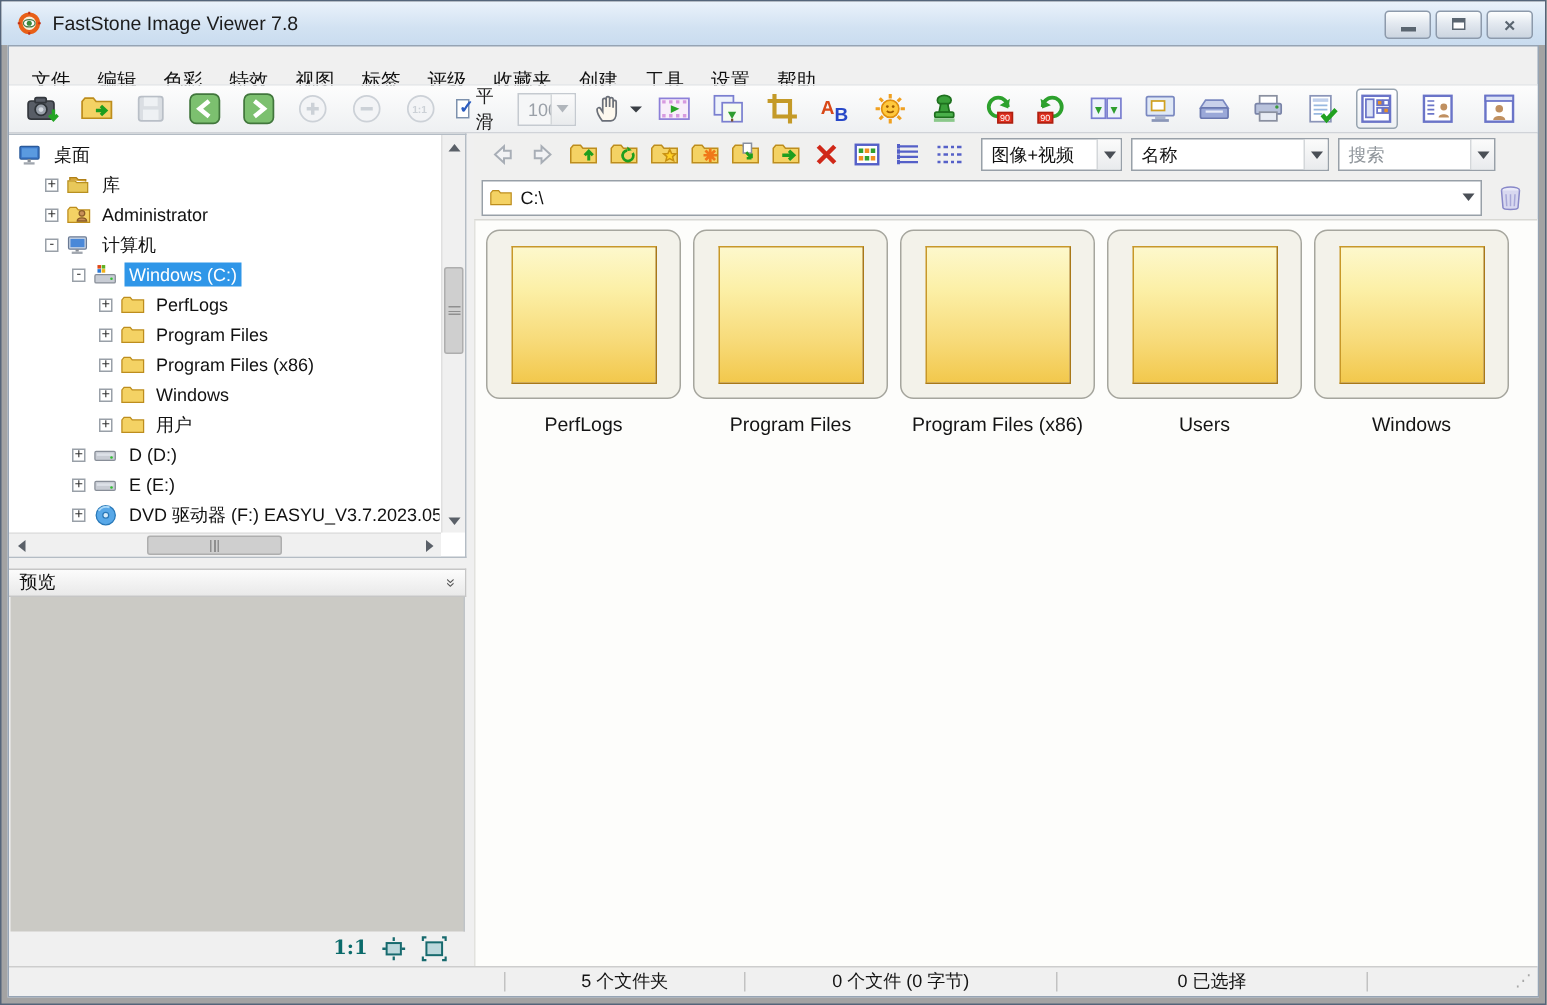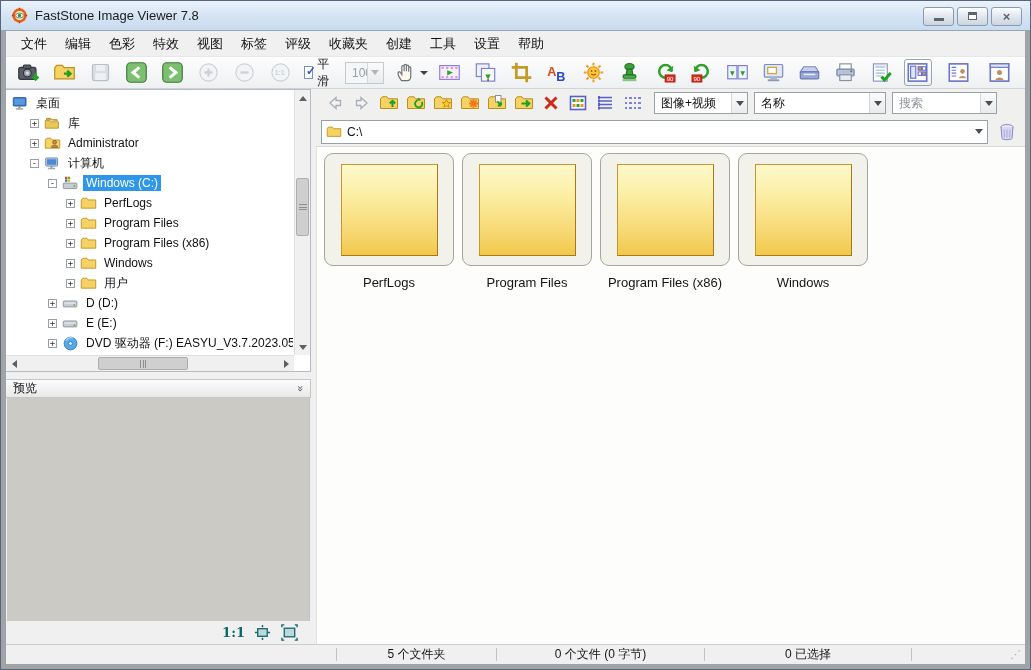--- a/index.html
+++ b/index.html
@@ -14,21 +14,21 @@
   .win-controls{margin-left:auto;display:flex;gap:3px;padding-top:1px;}
   .win-btn{width:31px;height:19px;border:1px solid #8d9aab;border-radius:3px;
     background:linear-gradient(#fdfefe,#e3e9f0 45%,#ccd5e0);display:flex;align-items:center;justify-content:center;color:#5a6570;}
   .g-min{width:10px;height:3px;background:#5a6570;margin-top:6px;}
   .g-restore{width:9px;height:8px;border:1px solid #5a6570;border-top-width:3px;background:#fff;}
   .g-close{font-size:13px;font-weight:bold;line-height:1;}
   
   .app-body{position:absolute;left:4px;right:4px;top:29px;bottom:4px;background:#f0f0f0;
     border:1px solid #96a4b4;display:flex;flex-direction:column;}
   
-  .menubar{height:25px;display:flex;align-items:flex-end;padding:0 6px;font-size:13px;color:#111;}
+  .menubar{height:25px;display:flex;align-items:flex-start;padding:11px 6px;font-size:13px;color:#111;}
   .menu-item{padding:3px 9px;cursor:default;}
   
   .toolbar1{height:33px;display:flex;align-items:center;background:linear-gradient(#fdfdfd,#eef0f2);
     border-top:1px solid #e6e8ea;border-bottom:1px solid #d0d3d8;padding:0 4px;}
   .tb-btn{width:28px;height:27px;display:flex;align-items:center;justify-content:center;margin:0 4px;border-radius:3px;}
   .tb-btn .ic{width:23px;height:23px;}
   .tb-btn.selected{border:1px solid #98a4b0;background:linear-gradient(#ffffff,#eef1f4);}
   .smooth-box{display:flex;align-items:center;gap:4px;margin:0 6px;font-size:12px;color:#222;}
   .checkbox{width:13px;height:13px;border:1px solid #7d91ad;background:#fff;position:relative;}
   .checkbox.checked::after{content:"✓";position:absolute;left:1px;top:-3px;font-size:12px;font-weight:bold;color:#2b5cc0;}
@@ -732,20 +732,26 @@
             <div class="thumb-item">
               <div class="thumb-card">
                 <div class="folder-thumb"></div>
               </div>
               <div class="thumb-label">Program Files (x86)</div>
             </div>
             <div class="thumb-item">
               <div class="thumb-card">
                 <div class="folder-thumb"></div>
               </div>
+              <div class="thumb-label">Users</div>
+            </div>
+            <div class="thumb-item">
+              <div class="thumb-card">
+                <div class="folder-thumb"></div>
+              </div>
               <div class="thumb-label">Windows</div>
             </div>
           </div>
       </div>
     </div>
 
     <div class="statusbar">
       <div class="status-cell" style="width:306px;"></div>
       <div class="status-sep"></div>
       <div class="status-cell" style="width:111px;">5 个文件夹</div>

